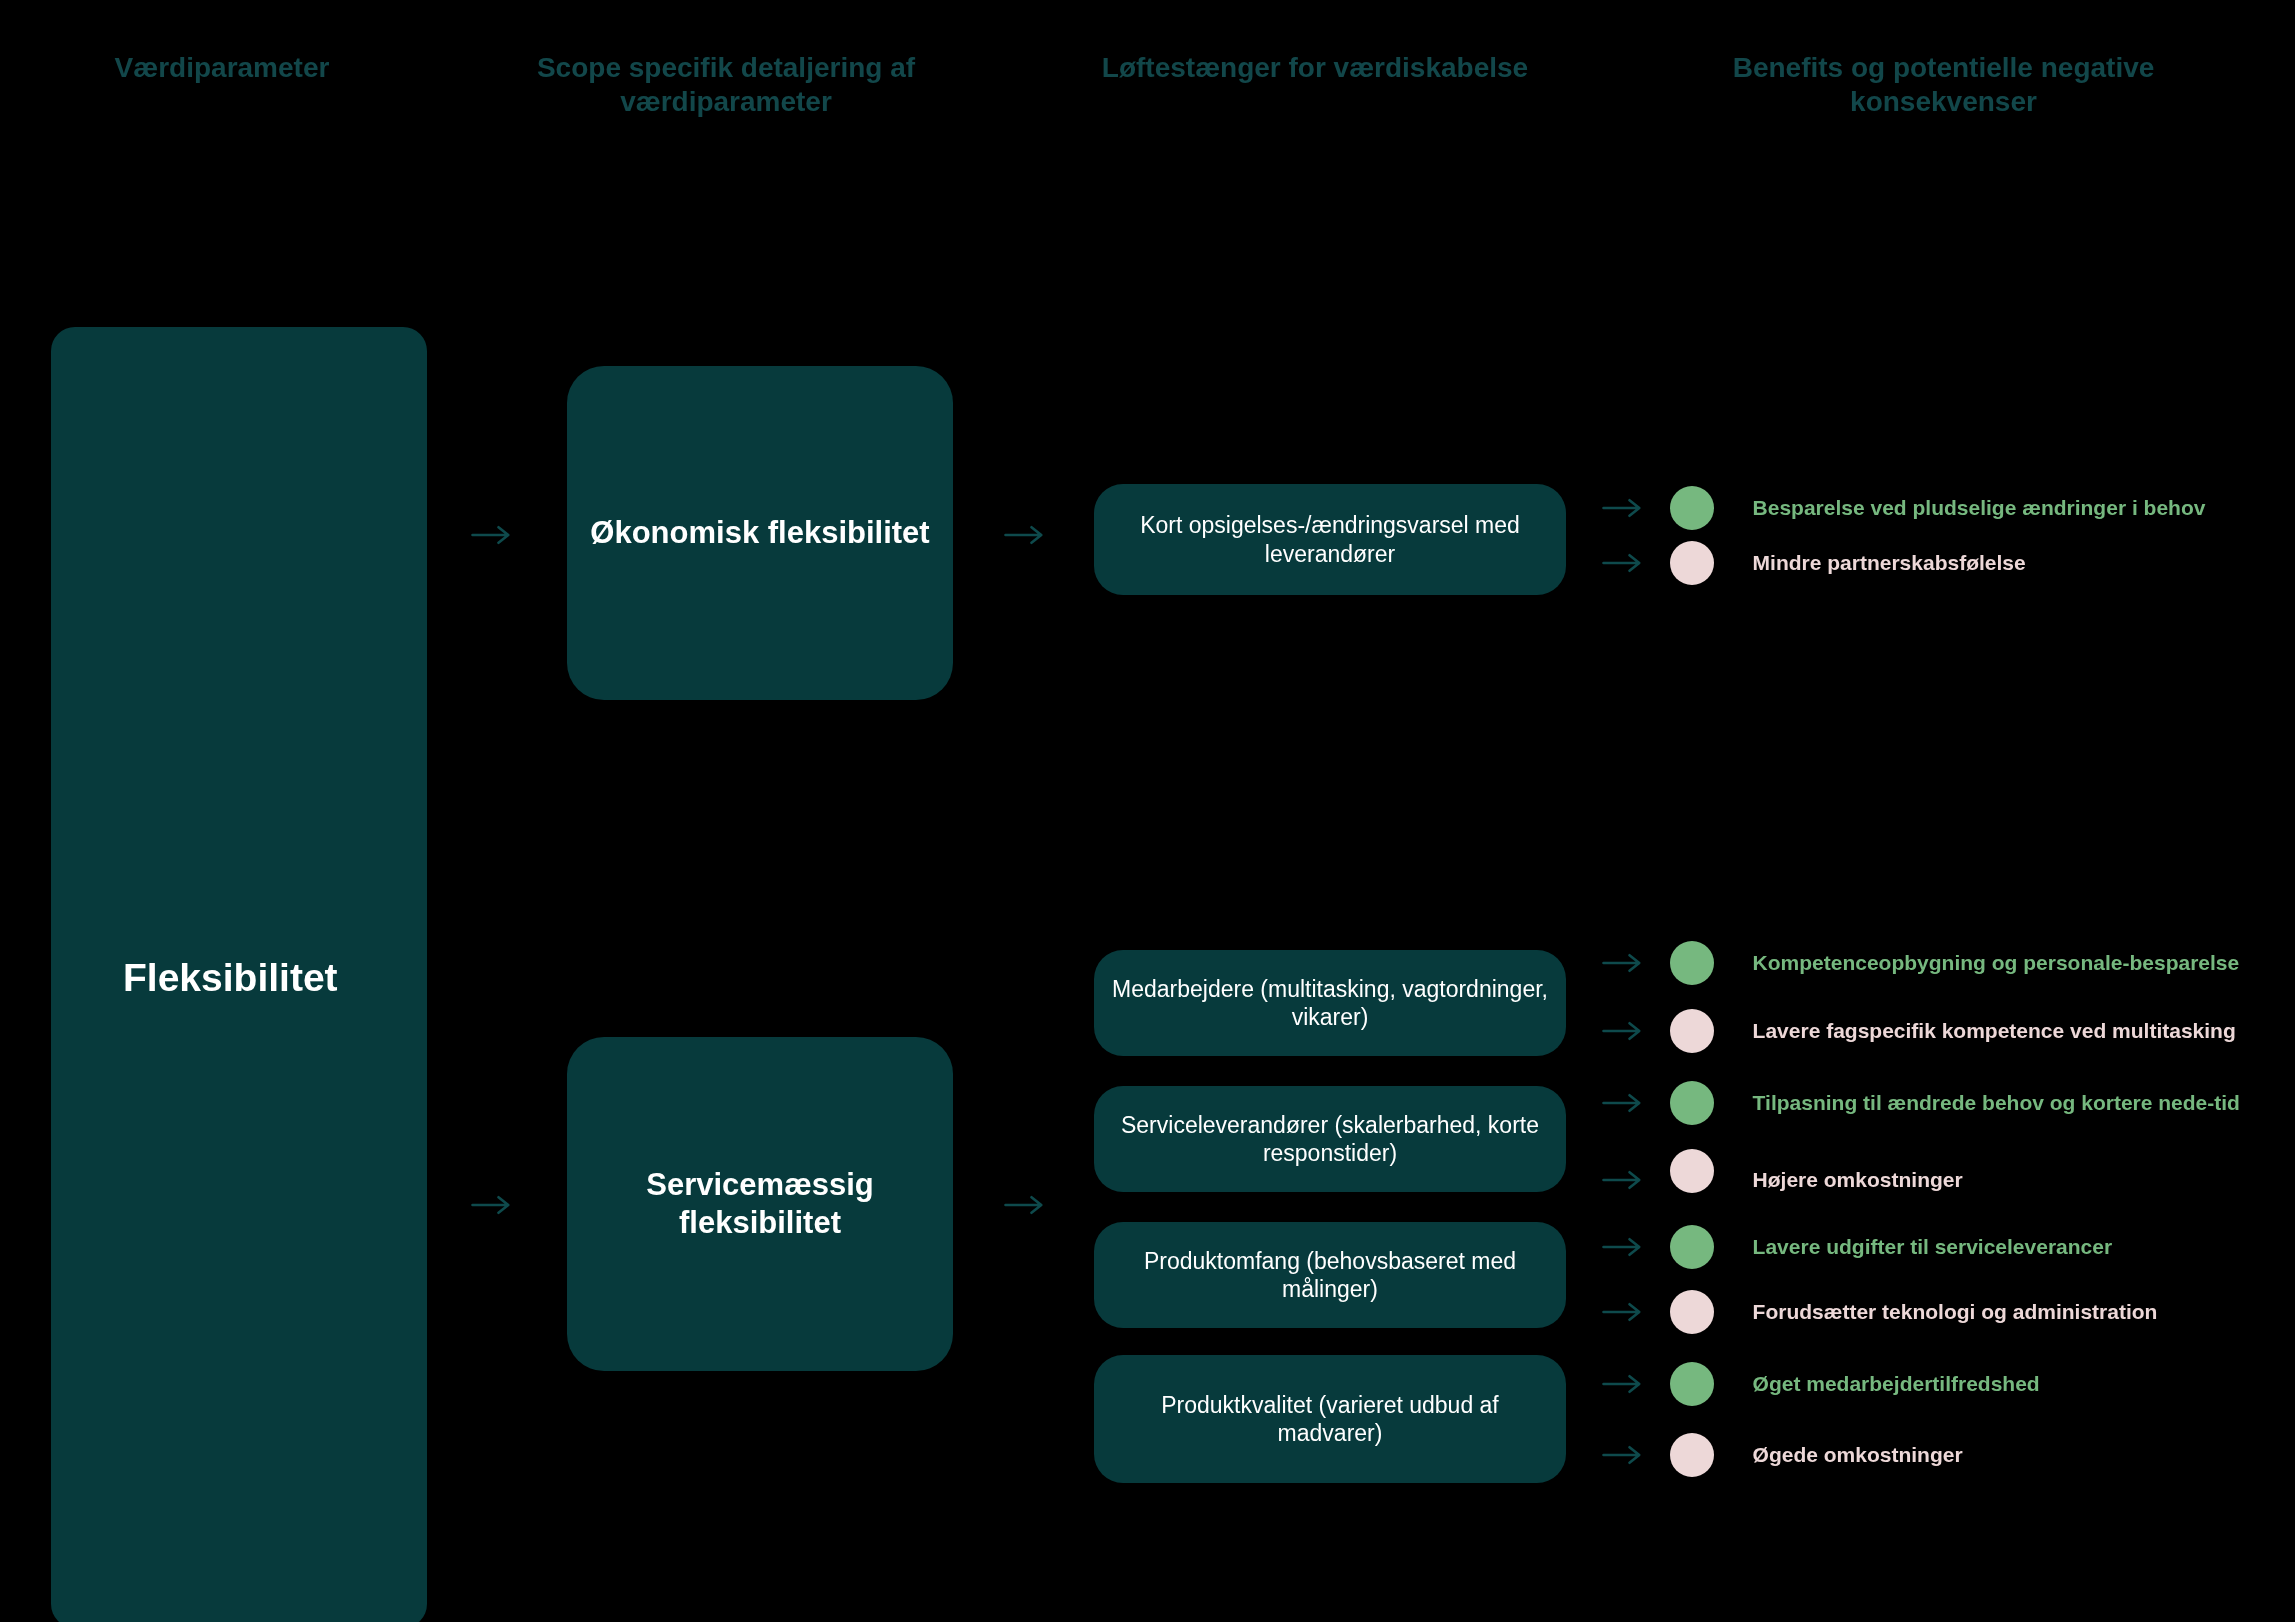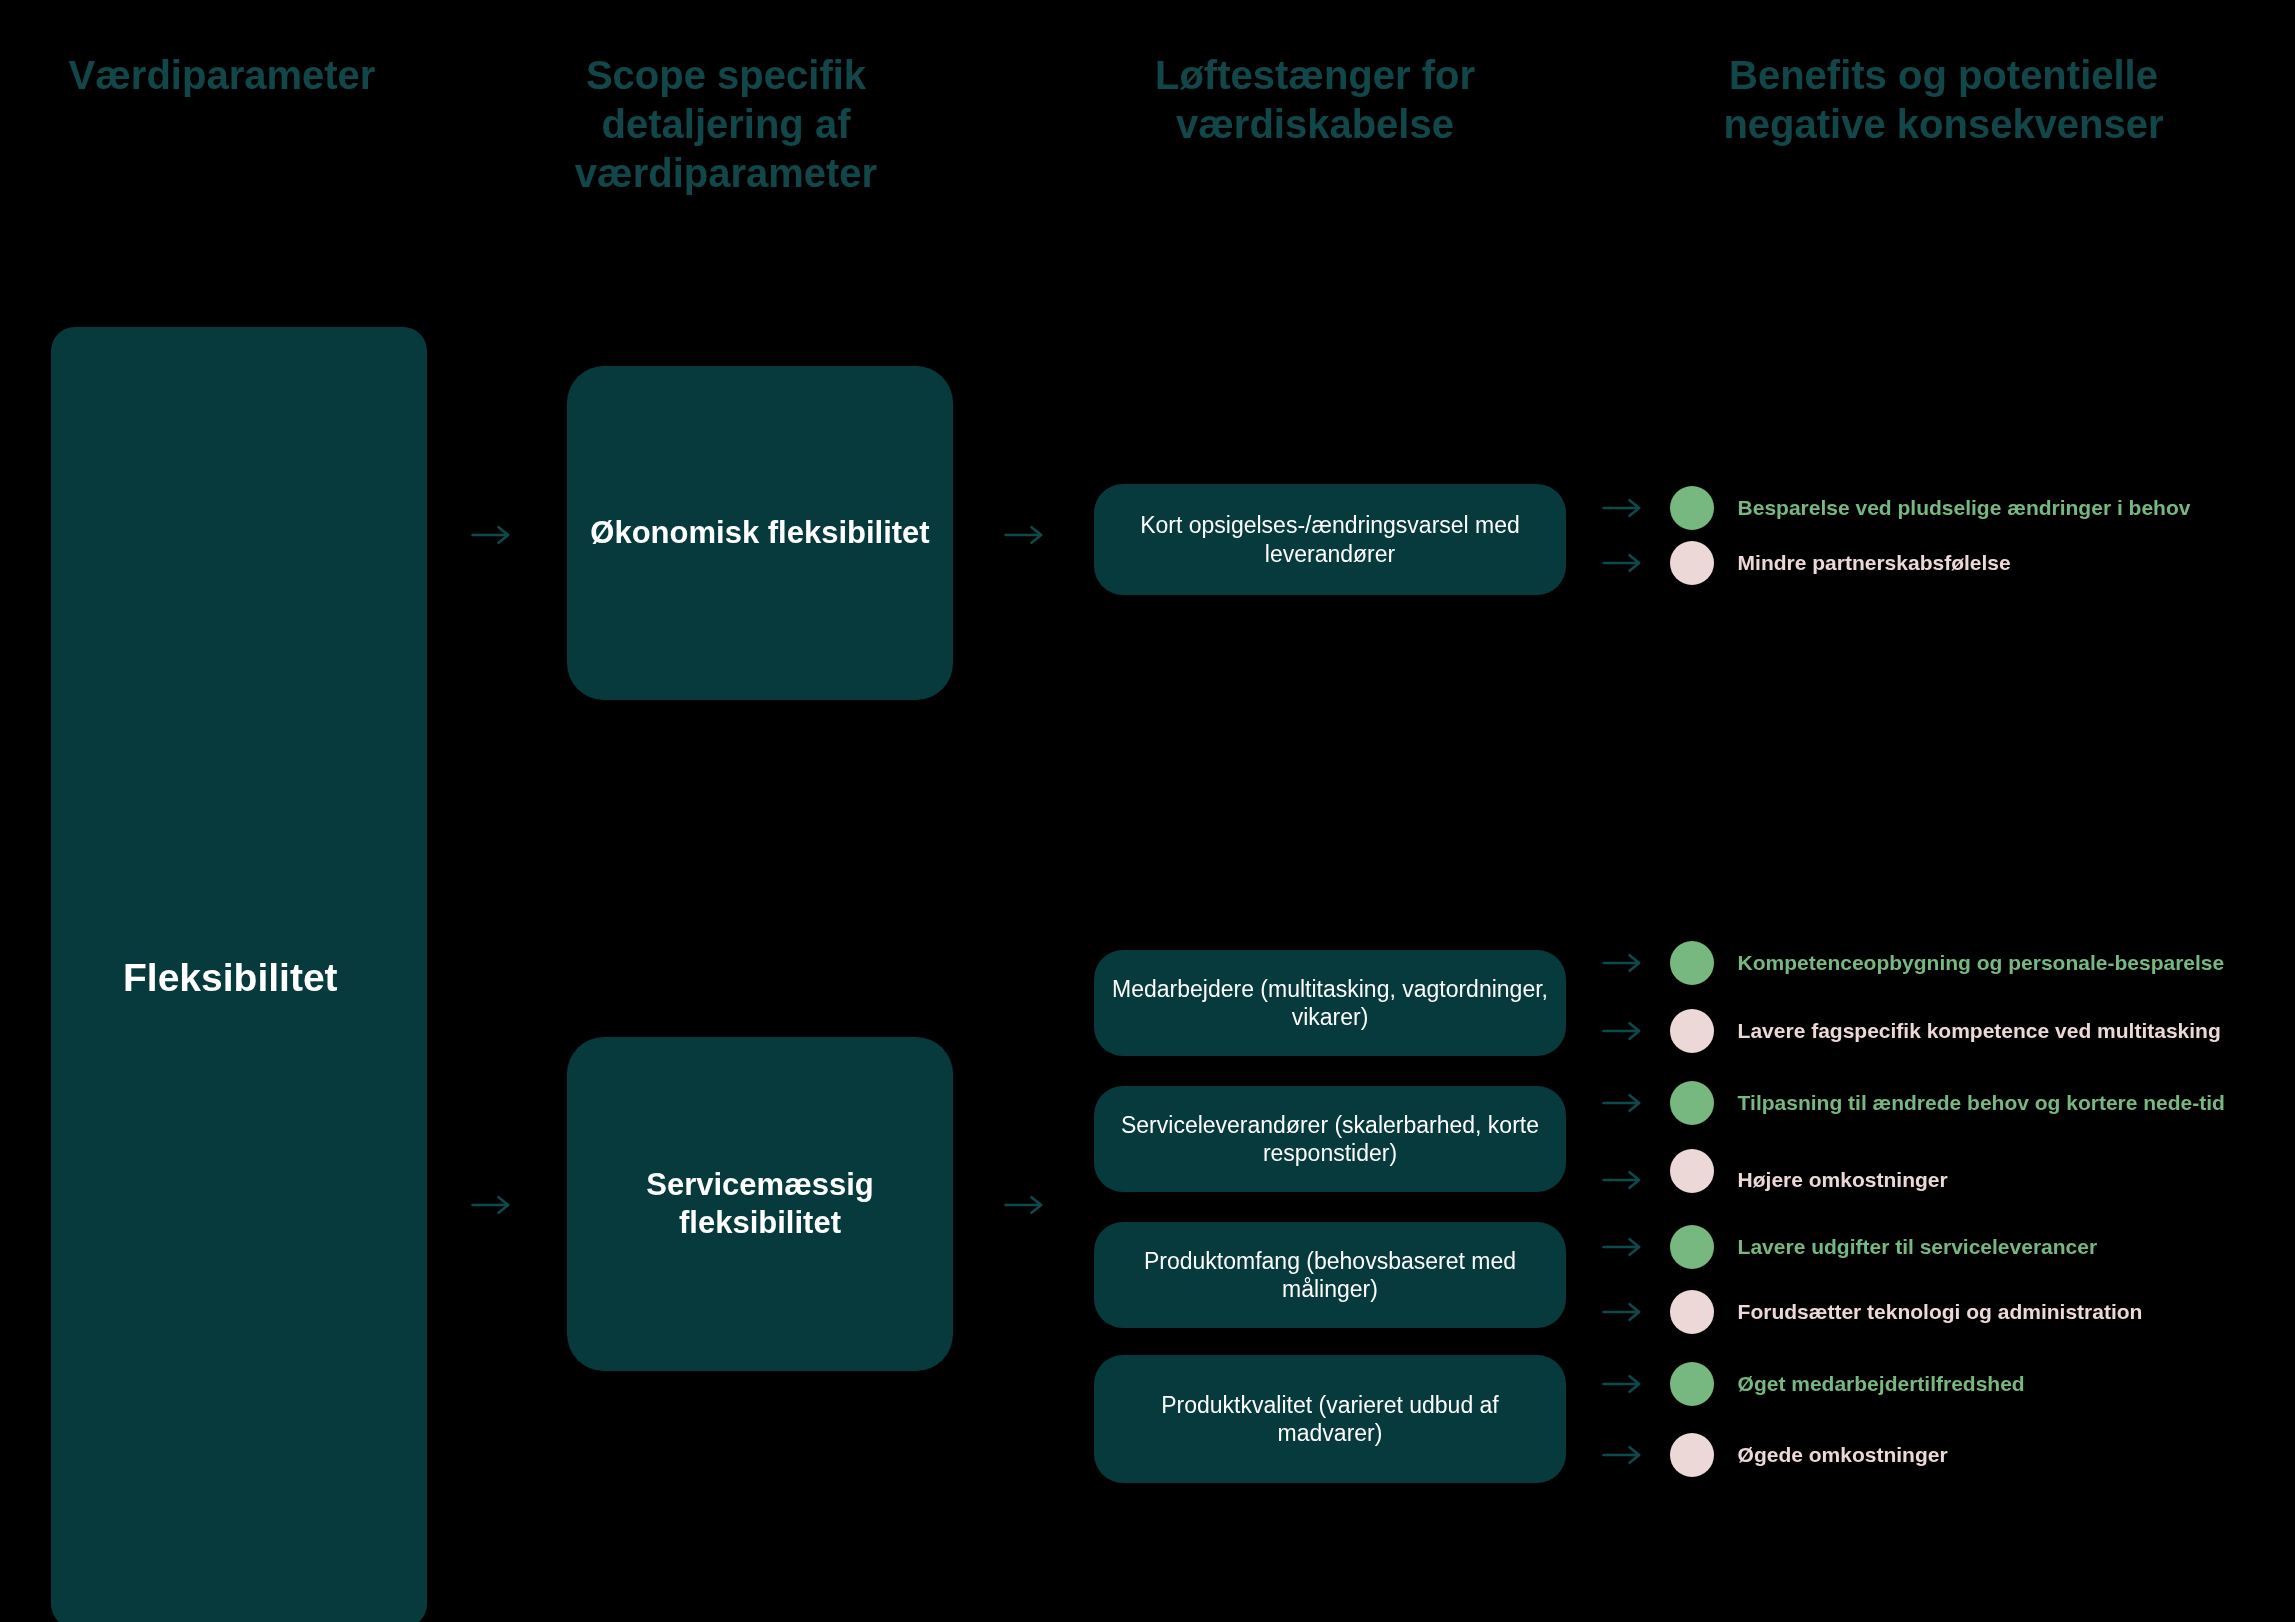--- a/index.html
+++ b/index.html
@@ -20,21 +20,21 @@
     left: 0; top: 0;
     width: 2295px;
     height: 1623px;
   }
 
   
   .col-header {
     position: absolute;
     color: #12474A;
     font-weight: bold;
-    font-size: 40px;
+    font-size: 28px;
     line-height: 1.22;
     text-align: center;
   }
   .col-header.h1 { left: 39px;   top: 51px;  width: 366px; }
   .col-header.h2 { left: 497px;  top: 51px;  width: 458px; }
   .col-header.h3 { left: 1073px; top: 51px;  width: 484px; }
   .col-header.h4 { left: 1682px; top: 51px;  width: 523px; }
 
   
   .box {
@@ -129,20 +129,21 @@
     border-radius: 50%;
     margin-right: 23.6px;
   }
   .dot.positive { background: #76B87F; }
   .dot.negative { background: #EDD8D8; }
   .benefit-text {
     font-size: 21px;
     font-weight: bold;
     line-height: 1.25;
     max-width: 523px;
+    margin-left: 15px;
   }
   .benefit-text.positive { color: #76B87F; }
   .benefit-text.negative { color: #EDD8D8; }
 
   .br-0 { top: 486px;  }
   .br-1 { top: 541px;  }
   .br-2 { top: 941px; }
   .br-3 { top: 1009px; }
   .br-4 { top: 1081px; }
   .br-5 { top: 1149px; align-items: flex-end; }

